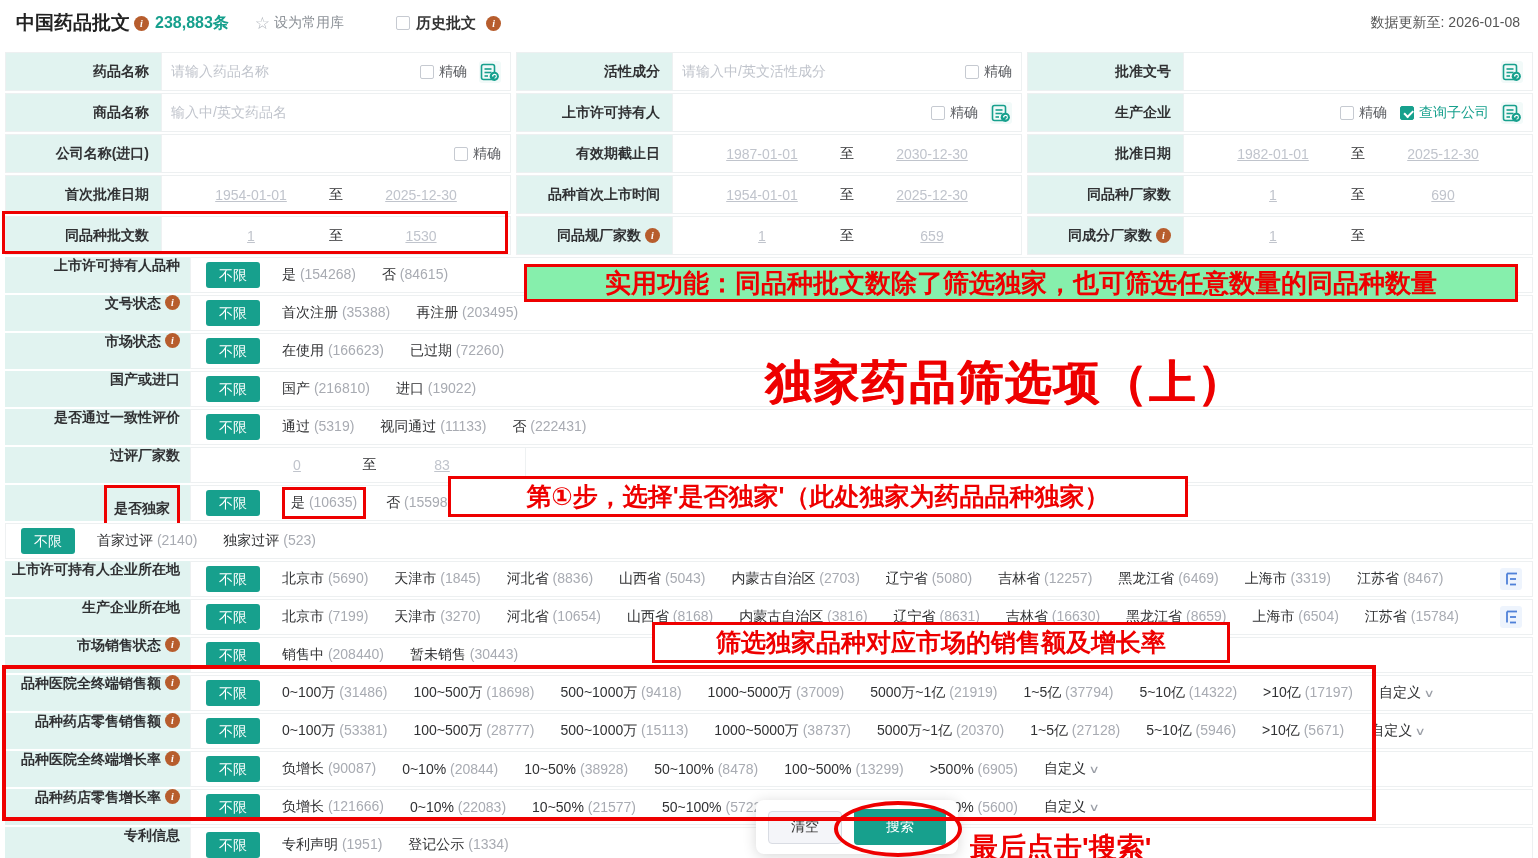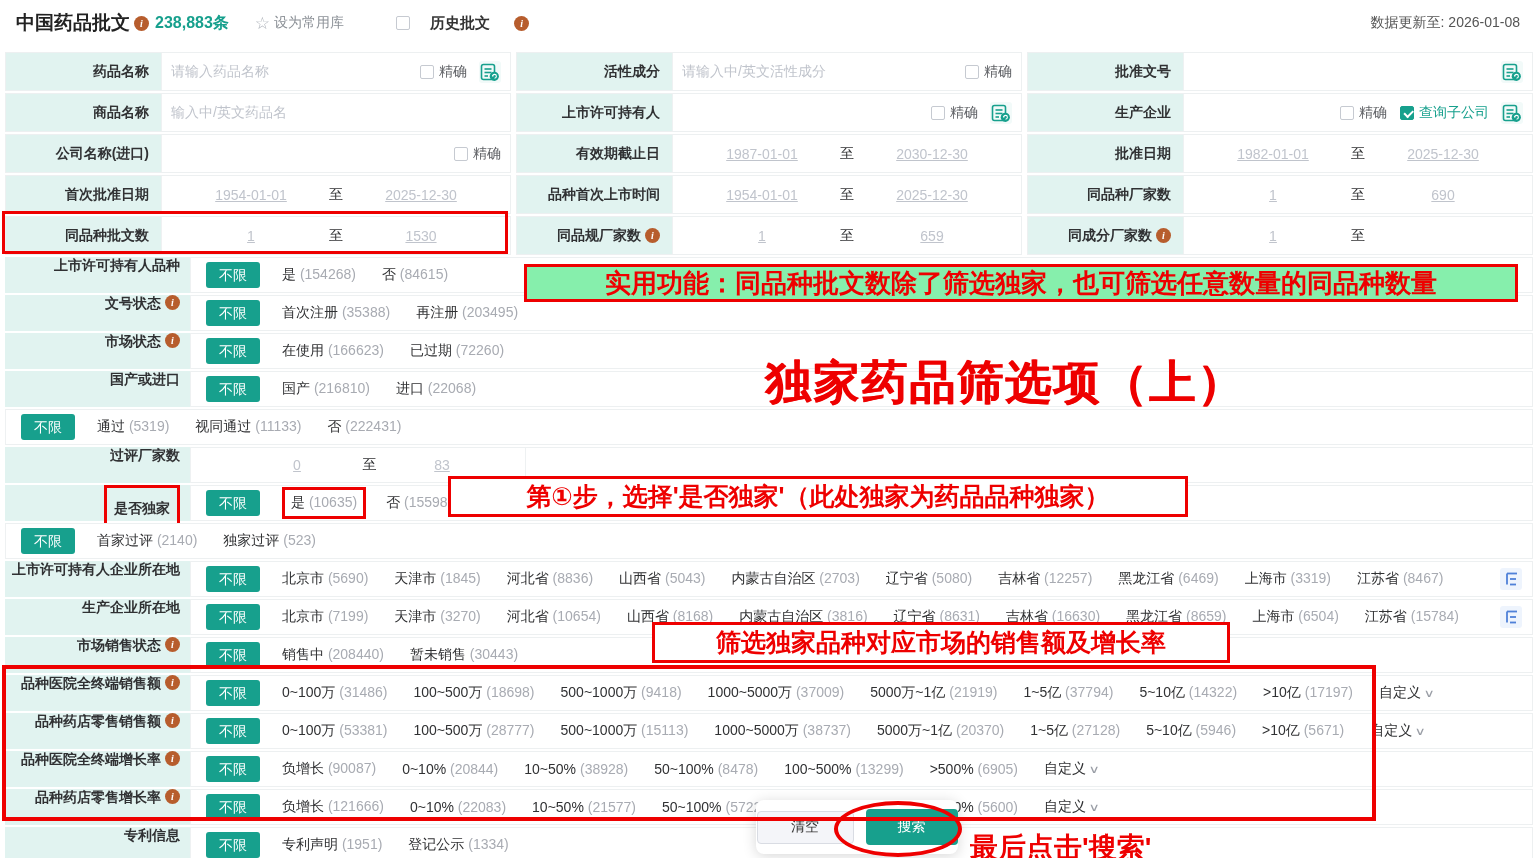--- a/index.html
+++ b/index.html
@@ -7,21 +7,21 @@
   body { font-family:"Liberation Sans","DejaVu Sans",sans-serif; }
   .page { position:relative; width:1538px; height:858px; background:#fff; overflow:hidden; }
 
   
   .hd { height:46px; display:flex; align-items:center; justify-content:space-between; padding:0 18px 0 16px; background:#fff; }
   .hd-l { display:flex; align-items:center; }
   .hd-title { font-size:19px; font-weight:700; color:#222; }
   .hd-count { color:#17a08d; font-weight:700; font-size:16px; margin-left:6px; }
   .hd-fav { display:flex; align-items:center; gap:4px; color:#8b9096; font-size:14px; margin-left:26px; cursor:pointer; }
   .star { color:#aeb3ba; font-size:17px; line-height:1; }
-  .hd-his { display:flex; align-items:center; gap:20px; color:#333; font-size:15px; font-weight:600; margin-left:52px; cursor:pointer; }
+  .hd-his { display:flex; align-items:center; gap:6px; color:#333; font-size:15px; font-weight:600; margin-left:52px; cursor:pointer; }
   .hd-r { color:#555; font-size:14px; }
   .info-i { display:inline-flex; width:15px; height:15px; min-width:15px; border-radius:50%; background:#b75d2d; color:#fff;
             font-size:10px; font-style:italic; font-weight:700; align-items:center; justify-content:center;
             font-family:"Liberation Serif",serif; margin-left:4px; cursor:pointer; }
 
   
   #grid { margin:6px 5px 0 5px; }
   .g-row { display:flex; gap:5px; margin-bottom:2px; }
   .g-cell { flex:1; display:flex; height:39px; border:1px solid #edf0f1; background:#fff; }
   .g-lab { width:155px; min-width:155px; background:#e1f3f0; display:flex; align-items:center; justify-content:flex-end;
@@ -54,21 +54,21 @@
   .custom { display:inline-flex; align-items:center; gap:4px; font-size:14px; color:#303133; cursor:pointer; white-space:nowrap; }
   .chev { color:#9a9ea6; font-size:11px; transform:scaleX(1.4); }
   .f-rng { width:320px; display:flex; align-items:center; justify-content:space-between; align-self:stretch;
            padding:0 58px 0 66px; border-right:1px solid #eef1f2; }
   .f-rng .rv { min-width:50px; }
   .tree-ic { margin-left:auto; margin-right:10px; display:inline-flex; cursor:pointer; background:#eef4fd; border-radius:3px; padding:2px; }
 
   
   .action-card { position:absolute; left:756px; top:800px; width:202px; height:54px; background:#fff; border-radius:8px;
                  box-shadow:0 2px 14px rgba(0,0,0,.16); display:flex; align-items:center; justify-content:center; gap:12px; z-index:20; }
-  .btn-clear { width:97px; height:33px; background:#f4f5f9; border:1px solid #d9dce3; border-radius:4px; font-size:14px; color:#333;
+  .btn-clear { width:74px; height:33px; background:#f4f5f9; border:1px solid #d9dce3; border-radius:4px; font-size:14px; color:#333;
                font-family:inherit; cursor:pointer; }
   .btn-search { width:92px; height:36px; background:#17a08d; border:none; border-radius:4px; font-size:14px; color:#fff;
                 font-family:inherit; cursor:pointer; }
 
   
   .anno { position:absolute; z-index:30; }
   .red-box-row5 { left:2px; top:211px; width:506px; height:43px; border:3px solid #ee0000; pointer-events:none; }
   .tip1 { left:524px; top:264px; width:994px; height:38px; background:#86efac; border:3px solid #ee0000;
           display:flex; align-items:center; justify-content:center; color:#ee0000; font-size:26px; font-weight:900; white-space:nowrap; }
   .big-title { left:740px; top:352px; width:530px; text-align:center; color:#ee0000; font-size:46px; font-weight:900;
@@ -355,24 +355,27 @@
           <span class="opt"><span class="onm">已过期</span><span class="cnt"> (72260)</span></span>
         </div>
       </div>
       <div class="f-row">
         <div class="f-lab">
           <span>国产或进口</span>
         </div>
         <div class="f-con">
           <span class="unl">不限</span>
           <span class="opt"><span class="onm">国产</span><span class="cnt"> (216810)</span></span>
-          <span class="opt"><span class="onm">进口</span><span class="cnt"> (22068)</span></span>
-        </div>
-      </div>
-      <div class="f-row">
+          <span class="opt"><span class="onm">进口</span><span class="cnt"> (19022)</span></span>
+        </div>
+      </div>
+      <div class="f-row">
+        <div class="f-lab">
+          <span>是否通过一致性评价</span>
+        </div>
         <div class="f-con">
           <span class="unl">不限</span>
           <span class="opt"><span class="onm">通过</span><span class="cnt"> (5319)</span></span>
           <span class="opt"><span class="onm">视同通过</span><span class="cnt"> (11133)</span></span>
           <span class="opt"><span class="onm">否</span><span class="cnt"> (222431)</span></span>
         </div>
       </div>
       <div class="f-row">
         <div class="f-lab">
           <span>过评厂家数</span>

